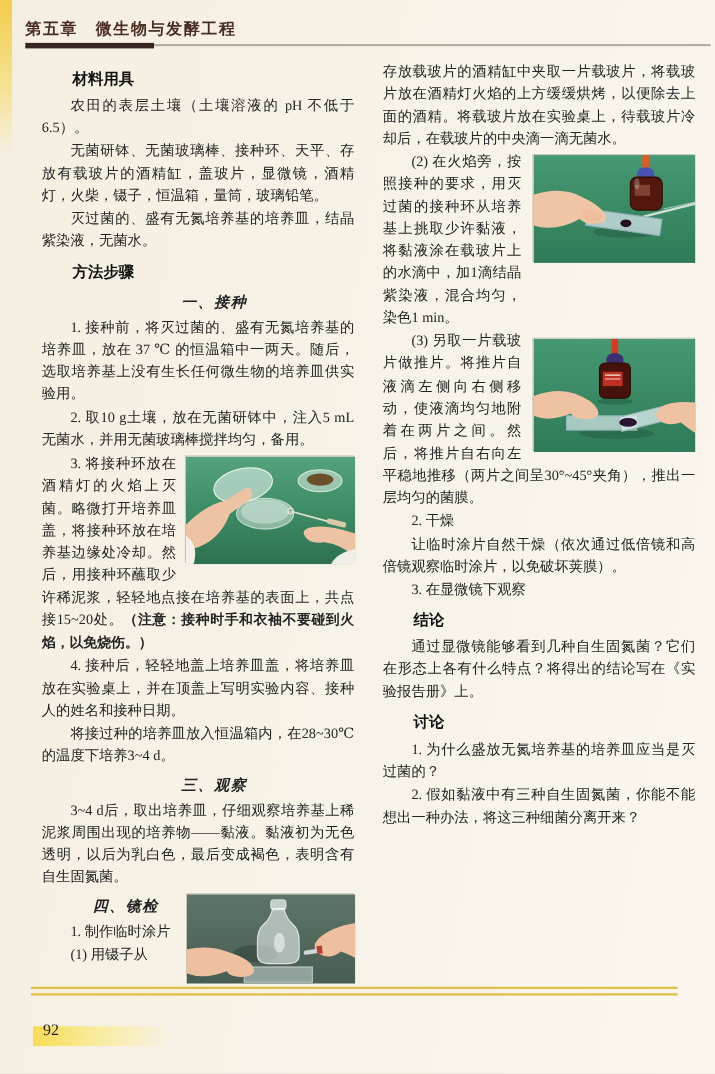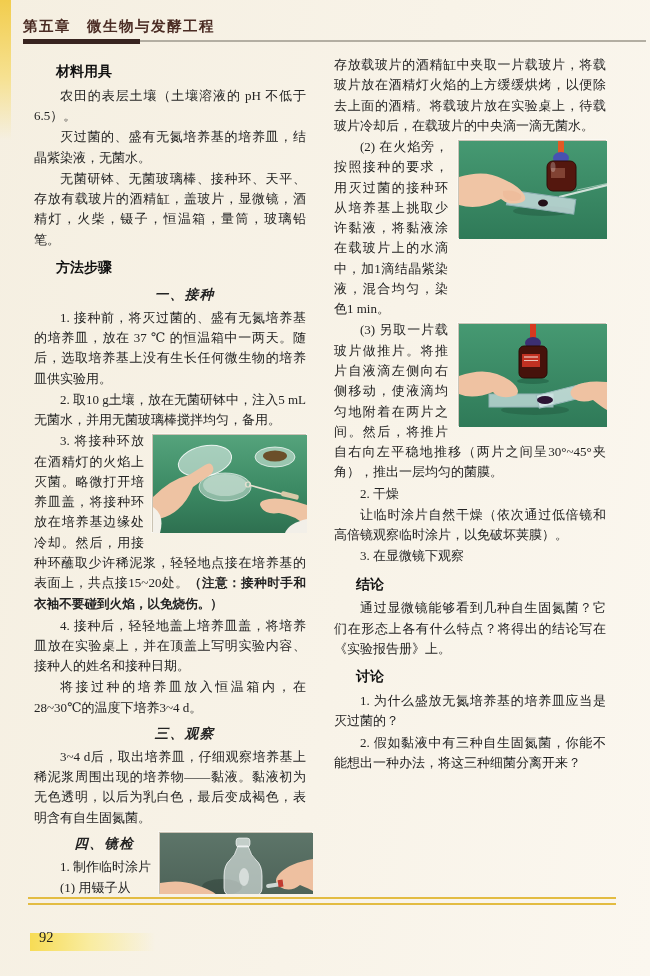--- a/index.html
+++ b/index.html
@@ -21,28 +21,28 @@
   .chapter-header {
     position: absolute; left: 23px; top: 17px;
     font-family: "Liberation Sans", sans-serif;
     font-weight: bold; font-size: 14.5px; letter-spacing: 1.5px;
     color: #4b2c24;
   }
   .rule-thick { position: absolute; left: 23px; top: 39px; width: 117px; height: 5px; background: #382420; }
   .rule-thin  { position: absolute; left: 140px; top: 40px; width: 506px; height: 2px; background: #b3aea2; }
 
   .columns {
-    position: absolute; left: 28px; top: 54px;
+    position: absolute; left: 38px; top: 54px;
     width: 594px; height: 840px;
-    display: flex; gap: 16px;
+    display: flex; gap: 26px;
     overflow: hidden;
   }
   .col { width: 284px; font-size: 13px; line-height: 1.56; text-align: justify; }
 
-  .para { text-align: justify; margin: 1px 6px; }
+  .para { text-align: justify; margin: 1px 0; }
   .indent { text-indent: 2em; }
   .h3 {
     font-family: "Liberation Sans", sans-serif;
     font-weight: bold; font-size: 14px; color: #111;
     padding-left: 2em; margin: 7px 0 3px; text-align: left;
   }
   .subh {
     font-style: italic; font-weight: 600; font-size: 13.5px;
     letter-spacing: 1.5px; padding-left: 2.2em; margin: 5px 0 3px;
     text-align: center;
@@ -81,22 +81,22 @@
 
   <div class="chapter-header">第五章　微生物与发酵工程</div>
   <div class="rule-thick"></div>
   <div class="rule-thin"></div>
 
   <div class="columns">
 
     <div class="col">
       <div class="h3">材料用具</div>
       <div class="para indent">农田的表层土壤（土壤溶液的 pH 不低于6.5）。</div>
+      <div class="para indent">无菌研钵、无菌玻璃棒、接种环、天平、存放有载玻片的酒精缸，盖玻片，显微镜，酒精灯，火柴，镊子，恒温箱，量筒，玻璃铅笔。</div>
       <div class="para indent">灭过菌的、盛有无氮培养基的培养皿，结晶紫染液，无菌水。</div>
-      <div class="para indent">无菌研钵、无菌玻璃棒、接种环、天平、存放有载玻片的酒精缸，盖玻片，显微镜，酒精灯，火柴，镊子，恒温箱，量筒，玻璃铅笔。</div>
 
       <div class="h3">方法步骤</div>
       <div class="subh">一、接种</div>
       <div class="para indent">1. 接种前，将灭过菌的、盛有无氮培养基的培养皿，放在 37 ℃ 的恒温箱中一两天。随后，选取培养基上没有生长任何微生物的培养皿供实验用。</div>
       <div class="para indent">2. 取10 g土壤，放在无菌研钵中，注入5 mL无菌水，并用无菌玻璃棒搅拌均匀，备用。</div>
 
       <div class="para indent">
         <div class="photo photo-a">
           <svg viewBox="0 0 154 98" width="154" height="98">
             <defs>

